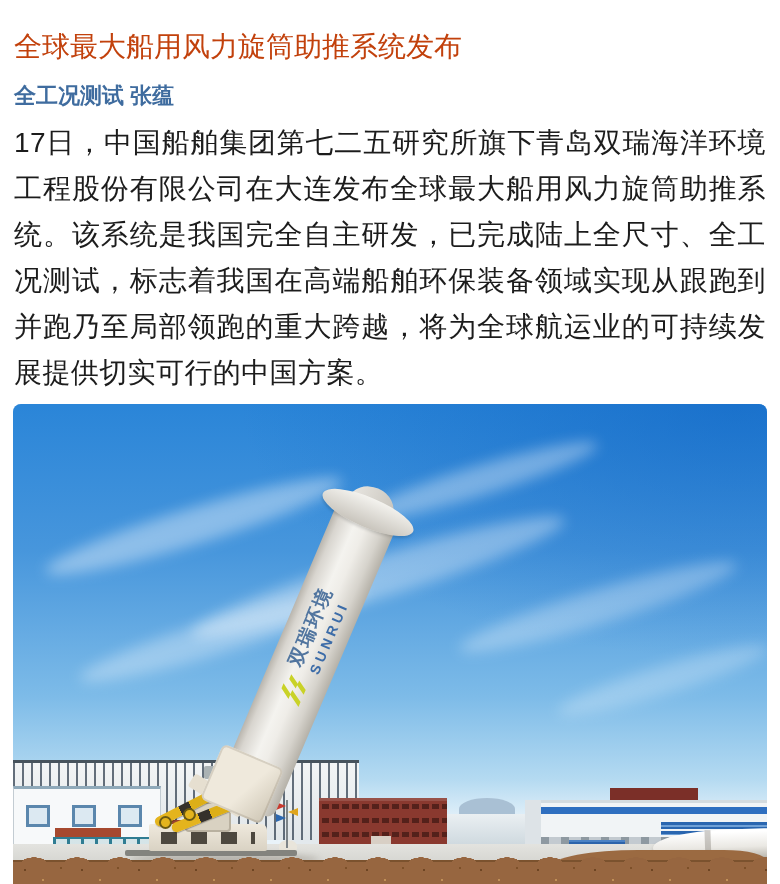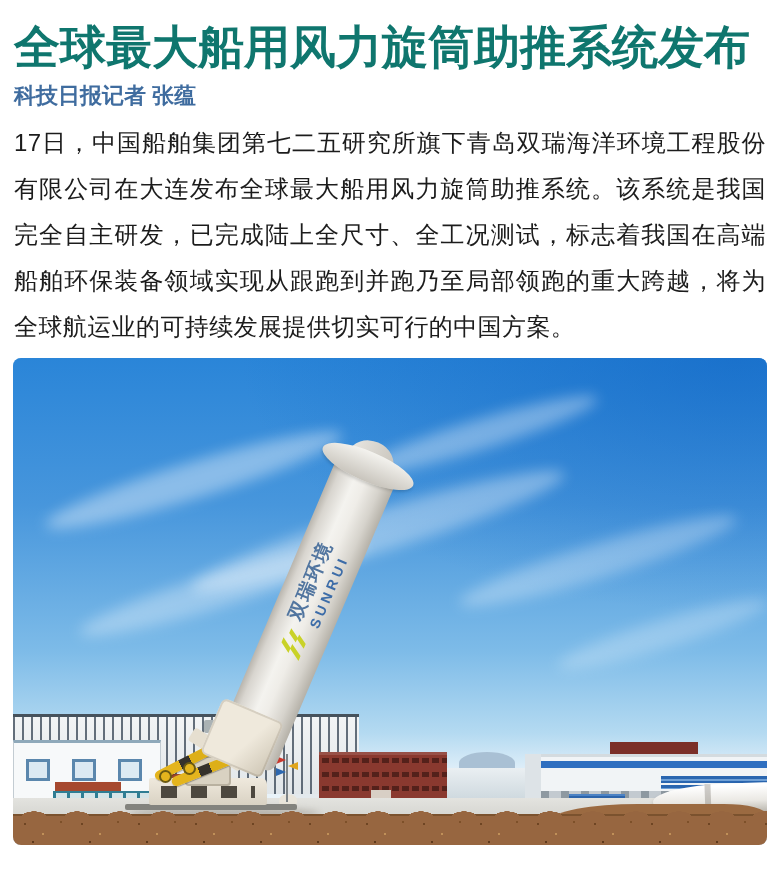--- a/index.html
+++ b/index.html
@@ -4,24 +4,24 @@
 <style>
   :root{
     --byline-blue:#3f6c9f; --meta-gray:#757575; --logo-yellow:#c9d228; --sky-blue:#2b87d8;
     --brick-red:#8a392f; --stripe-blue:#2f6fc0; --hyd-yellow:#e4b41d;
   }
   *{margin:0;padding:0;box-sizing:border-box;}
   html,body{width:780px;height:884px;overflow:hidden;background:#fff;}
   body{font-family:"Liberation Sans","DejaVu Sans",sans-serif;color:#1a1a1a;}
 
   .page{width:780px;height:884px;position:relative;background:#fff;}
-  h1.title{font-size:46px;font-weight:700;line-height:46px;margin:24px 14px 0;color:#0f766e;}
+  h1.title{font-size:28px;font-weight:400;line-height:46px;margin:24px 14px 0;color:#c2410c;}
   .meta{margin:26px 14px 0;font-size:18px;line-height:24px;color:var(--meta-gray);display:flex;gap:12px;}
   .byline{margin:12px 14px 0;font-size:22px;line-height:28px;font-weight:700;color:var(--byline-blue);}
-  .body-text{margin:10px 14px 0;width:752px;font-size:24px;line-height:46px;letter-spacing:.4px;
+  .body-text{margin:10px 14px 0;width:752px;font-size:28px;line-height:46px;letter-spacing:.4px;
              color:#1c1c1c;text-align:justify;}
 
   
   figure.photo{position:relative;margin:0 13px;top:8px;width:754px;height:487px;
                border-radius:8px;overflow:hidden;background:#9cc5e8;}
   .abs{position:absolute;}
 
   .sky{inset:0;z-index:1;background:linear-gradient(180deg,#2a85d8 0%,#4796dc 30%,#7dbbe8 60%,
         #b4daf1 77%,#dcedf8 84%,#e9f3f9 88%,#e9f3f9 100%);}
   .sky::after{content:"";position:absolute;inset:0;
@@ -153,21 +153,21 @@
         border-radius:40% 20% 0 0 / 100% 70% 0 0;}
 </style>
 </head>
 <body>
 
 <div class="page">
 
   <h1 class="title">全球最大船用风力旋筒助推系统发布</h1>
 
 
-  <div class="byline">科技日报记者 张蕴</div>
+  <div class="byline">全工况测试 张蕴</div>
 
   <p class="body-text">17日，中国船舶集团第七二五研究所旗下青岛双瑞海洋环境工程股份有限公司在大连发布全球最大船用风力旋筒助推系统。该系统是我国完全自主研发，已完成陆上全尺寸、全工况测试，标志着我国在高端船舶环保装备领域实现从跟跑到并跑乃至局部领跑的重大跨越，将为全球航运业的可持续发展提供切实可行的中国方案。</p>
 
   <figure class="photo">
     <div class="abs sky"></div>
     <div class="abs cloud c1"></div>
     <div class="abs cloud c2"></div>
     <div class="abs cloud c3"></div>
     <div class="abs cloud c4"></div>
     <div class="abs cloud c5"></div>

